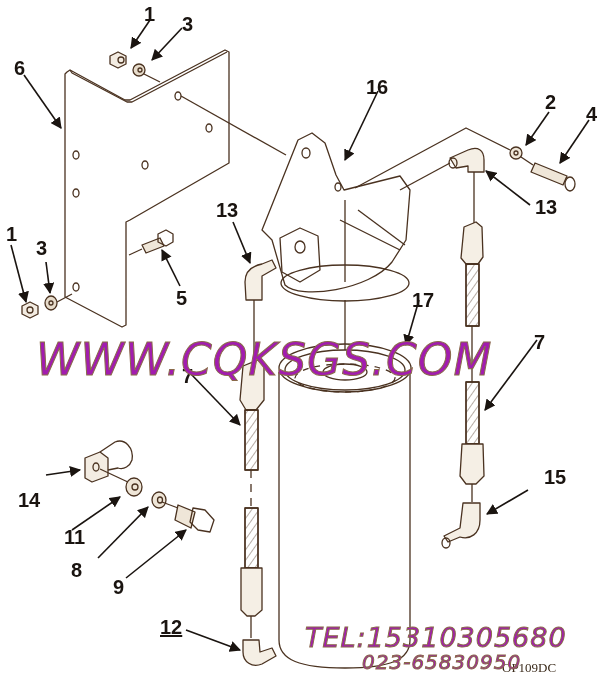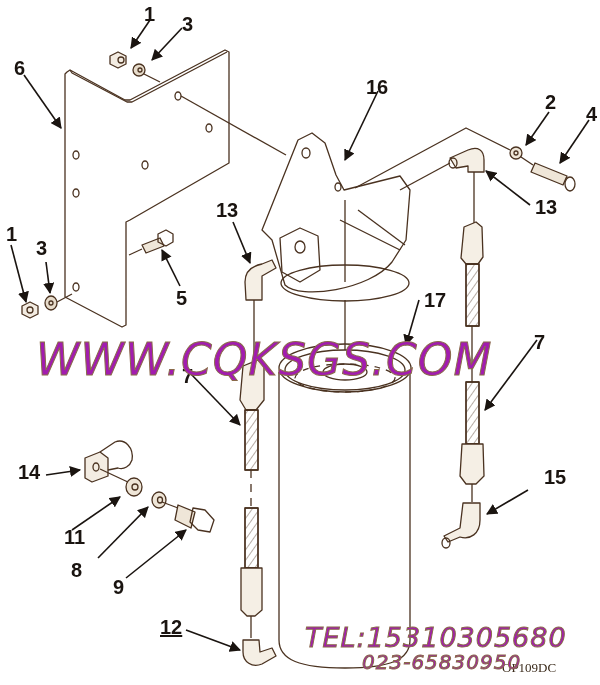--- a/index.html
+++ b/index.html
@@ -190,24 +190,24 @@
 <div class="callout" style="left:182px;top:14px;">3</div>
 <div class="callout" style="left:14px;top:58px;">6</div>
 <div class="callout" style="left:366px;top:70px;margin-top:7px;">16</div>
 <div class="callout" style="left:545px;top:92px;">2</div>
 <div class="callout" style="left:586px;top:104px;">4</div>
 <div class="callout" style="left:216px;top:200px;">13</div>
 <div class="callout" style="left:535px;top:197px;">13</div>
 <div class="callout" style="left:6px;top:224px;">1</div>
 <div class="callout" style="left:36px;top:238px;">3</div>
 <div class="callout" style="left:176px;top:288px;">5</div>
-<div class="callout" style="left:412px;top:290px;margin-left:12px;">17</div>
+<div class="callout" style="left:412px;top:290px;">17</div>
 <div class="callout" style="left:182px;top:366px;">7</div>
 <div class="callout" style="left:534px;top:332px;">7</div>
-<div class="callout" style="left:18px;top:462px;">14</div>
+<div class="callout" style="left:18px;top:490px;">14</div>
 <div class="callout" style="left:64px;top:527px;">11</div>
 <div class="callout" style="left:71px;top:560px;">8</div>
 <div class="callout" style="left:113px;top:577px;">9</div>
 <div class="callout" style="left:528px;top:467px;margin-left:16px;">15</div>
 <div class="callout" style="left:160px;top:617px;text-decoration:underline;">12</div>
 
 <div class="docno">OP109DC</div>
 
 <div class="wm wm-site">WWW.CQKSGS.COM</div>
 <div class="wm wm-tel">TEL:15310305680</div>

